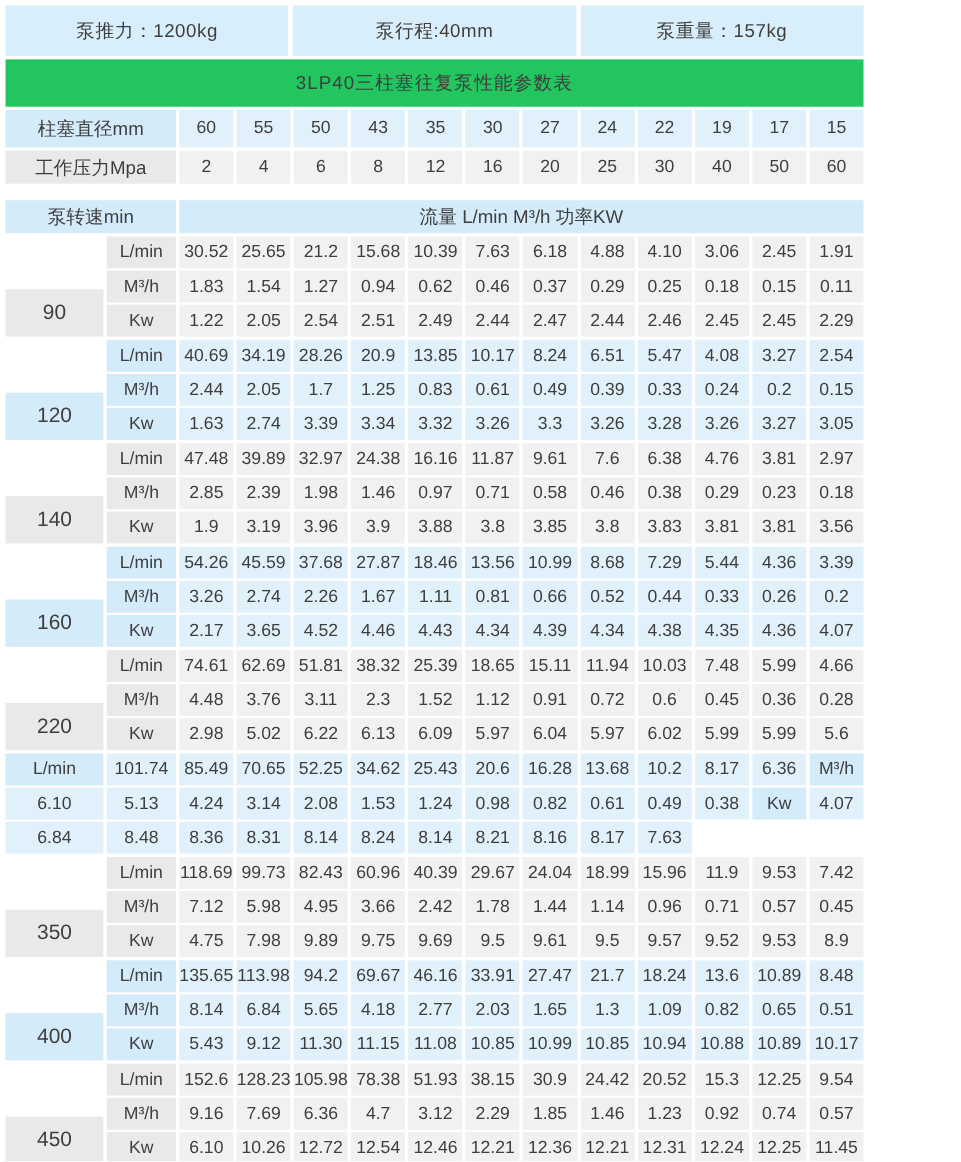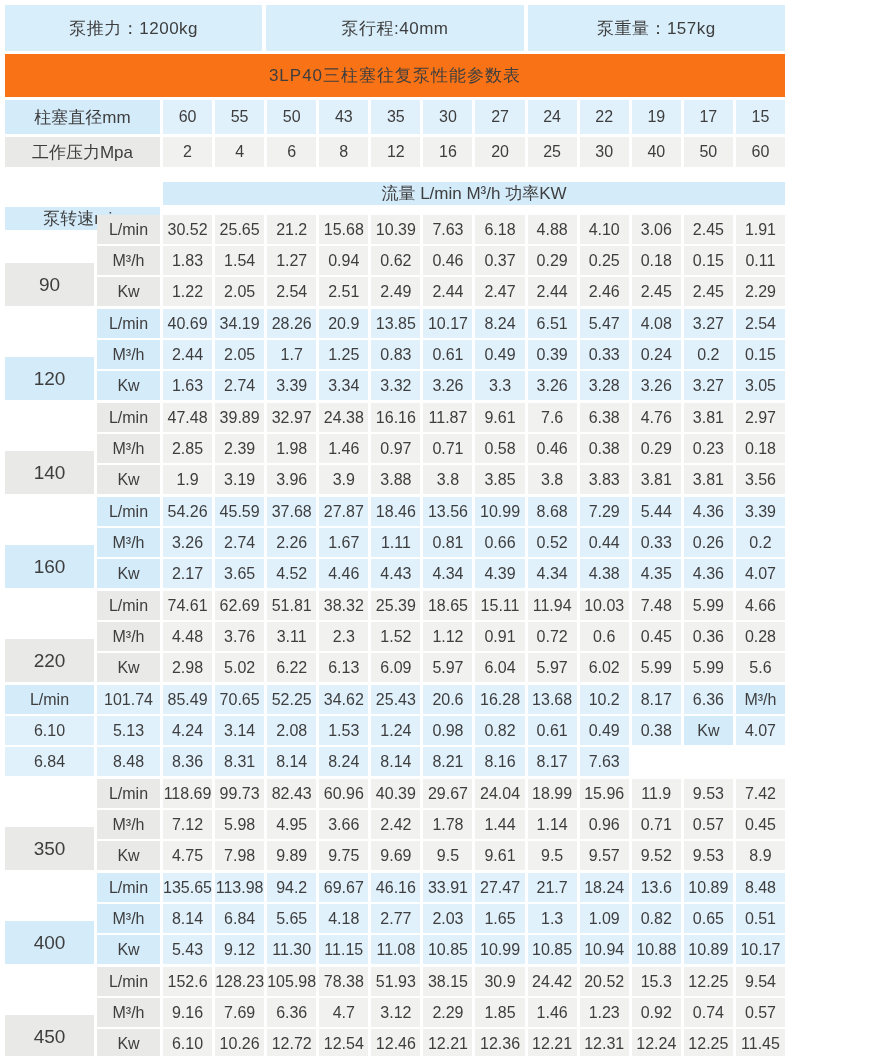--- a/index.html
+++ b/index.html
@@ -13,21 +13,21 @@
   .topbar{
     display:grid;grid-template-columns:1fr 1fr 1fr;column-gap:4px;
     height:46px;margin-bottom:3px;
   }
   .topbar .cell{
     background:#d9eefb;display:flex;align-items:center;justify-content:center;
     font-size:17px;letter-spacing:.5px;
   }
   
   .titlebar{
-    height:43px;background:#f97316;margin-bottom:3px;
+    height:43px;background:#22c55e;margin-bottom:3px;
     display:flex;align-items:center;justify-content:center;
     font-size:17px;letter-spacing:1px;
   }
   
   .grid{
     display:grid;
     grid-template-columns:89px 63px repeat(12,1fr);
     column-gap:3px;row-gap:2px;
     background:#ffffff;
   }
@@ -99,22 +99,22 @@
       <div class="cell num gray-l">16</div>
       <div class="cell num gray-l">20</div>
       <div class="cell num gray-l">25</div>
       <div class="cell num gray-l">30</div>
       <div class="cell num gray-l">40</div>
       <div class="cell num gray-l">50</div>
       <div class="cell num gray-l">60</div>
     </div>
 
   <div class="grid hdr row-speed">
+    <div class="cell label-span blue-d">泵转速min</div>
     <div class="cell flow-span blue-d">流量 L/min M³/h  功率KW</div>
-    <div class="cell label-span blue-d">泵转速min</div>
   </div>
 
   <div id="blocks">
       <div class="grid block gray">
         <div class="cell label speed">90</div>
         <div class="cell label unit">L/min</div>
         <div class="cell val">30.52</div>
         <div class="cell val">25.65</div>
         <div class="cell val">21.2</div>
         <div class="cell val">15.68</div>

